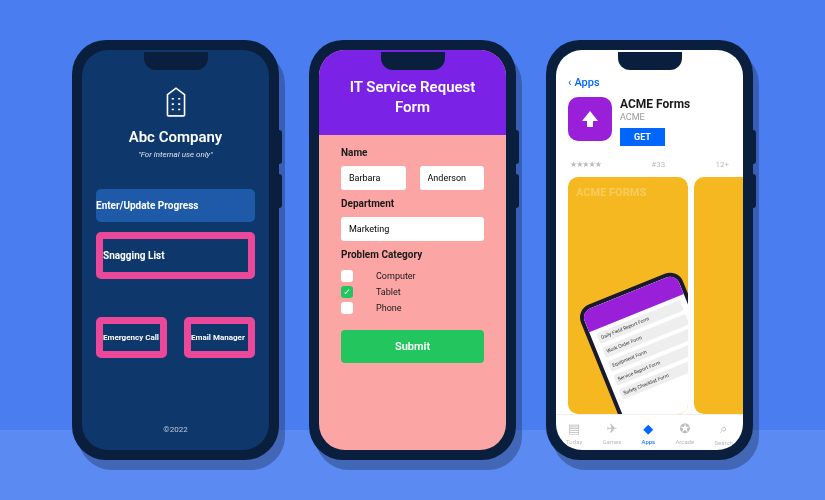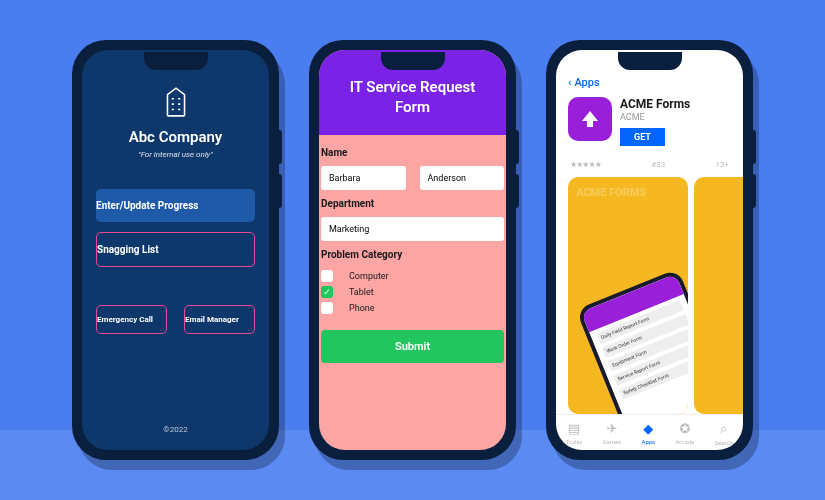--- a/index.html
+++ b/index.html
@@ -13,33 +13,33 @@
 .phone .btn-sd.b2{top:134px;height:34px}
 .screen{width:100%;height:100%;border-radius:26px;overflow:hidden;position:relative}
 
 
 .s1{background:#0e376b;display:flex;flex-direction:column;align-items:center;padding:36px 14px 10px;color:#fff}
 .logo{width:26px;height:32px;margin-bottom:10px}
 .s1 h2{font-size:15px;font-weight:600;margin-bottom:4px}
 .s1 .tag{font-size:8px;opacity:.85;font-style:italic;margin-bottom:30px}
 .pbtn{width:100%;padding:11px 0;text-align:left;font-size:10px;font-weight:700;border-radius:5px;margin-bottom:10px;cursor:pointer}
 .pbtn.solid{background:#1f5aa8}
-.pbtn.outline{border:1px solid #ec4899}
+.pbtn.outline{border:7px solid #ec4899}
 .row2{display:flex;gap:17px;width:100%;margin-top:28px}
 .row2 .pbtn{flex:1;padding:9px 0;font-size:8px;margin-bottom:0}
 .s1 .copy{font-size:8px;opacity:.7;margin-top:auto;padding-bottom:6px}
 
 
 .s2{background:#fca5a5;display:flex;flex-direction:column}
 .s2 .hdr{background:#7a22e6;color:#fff;text-align:center;padding:28px 12px 18px;font-size:15px;font-weight:600;line-height:1.3}
-.s2 .form{padding:12px 2px;display:flex;flex-direction:column;gap:8px}
+.s2 .form{padding:12px 22px;display:flex;flex-direction:column;gap:8px}
 .s2 label{font-size:10px;font-weight:700;color:#1a1a1a}
 .s2 .inrow{display:flex;gap:14px}
 .s2 input[type=text]{flex:1;min-width:0;padding:7px 8px;font-size:9px;border:none;border-radius:3px;background:#fff}
-.s2 .chk{display:flex;align-items:center;gap:16px;font-size:9px;color:#1a1a1a;padding:2px 0}
+.s2 .chk{display:flex;align-items:center;gap:23px;font-size:9px;color:#1a1a1a;padding:2px 0}
 .s2 .cb{width:12px;height:12px;border-radius:3px;background:#fff;display:flex;align-items:center;justify-content:center;font-size:9px;color:#fff}
 .s2 .cb.on{background:#22c55e}
 .s2 .submit{background:#22c55e;color:#fff;text-align:center;padding:10px 0;font-size:11px;font-weight:600;border-radius:4px;margin-top:6px;cursor:pointer}
 
 
 .s3{background:#fff;display:flex;flex-direction:column}
 .s3 .nav{padding:26px 12px 8px;font-size:11px;color:#0066ff;font-weight:500;display:flex;align-items:center;gap:3px}
 .s3 .top{display:flex;gap:8px;padding:0 12px 8px}
 .s3 .ico{width:44px;height:44px;background:#9a1fd8;border-radius:10px;display:flex;align-items:center;justify-content:center}
 .s3 .meta{flex:1}

